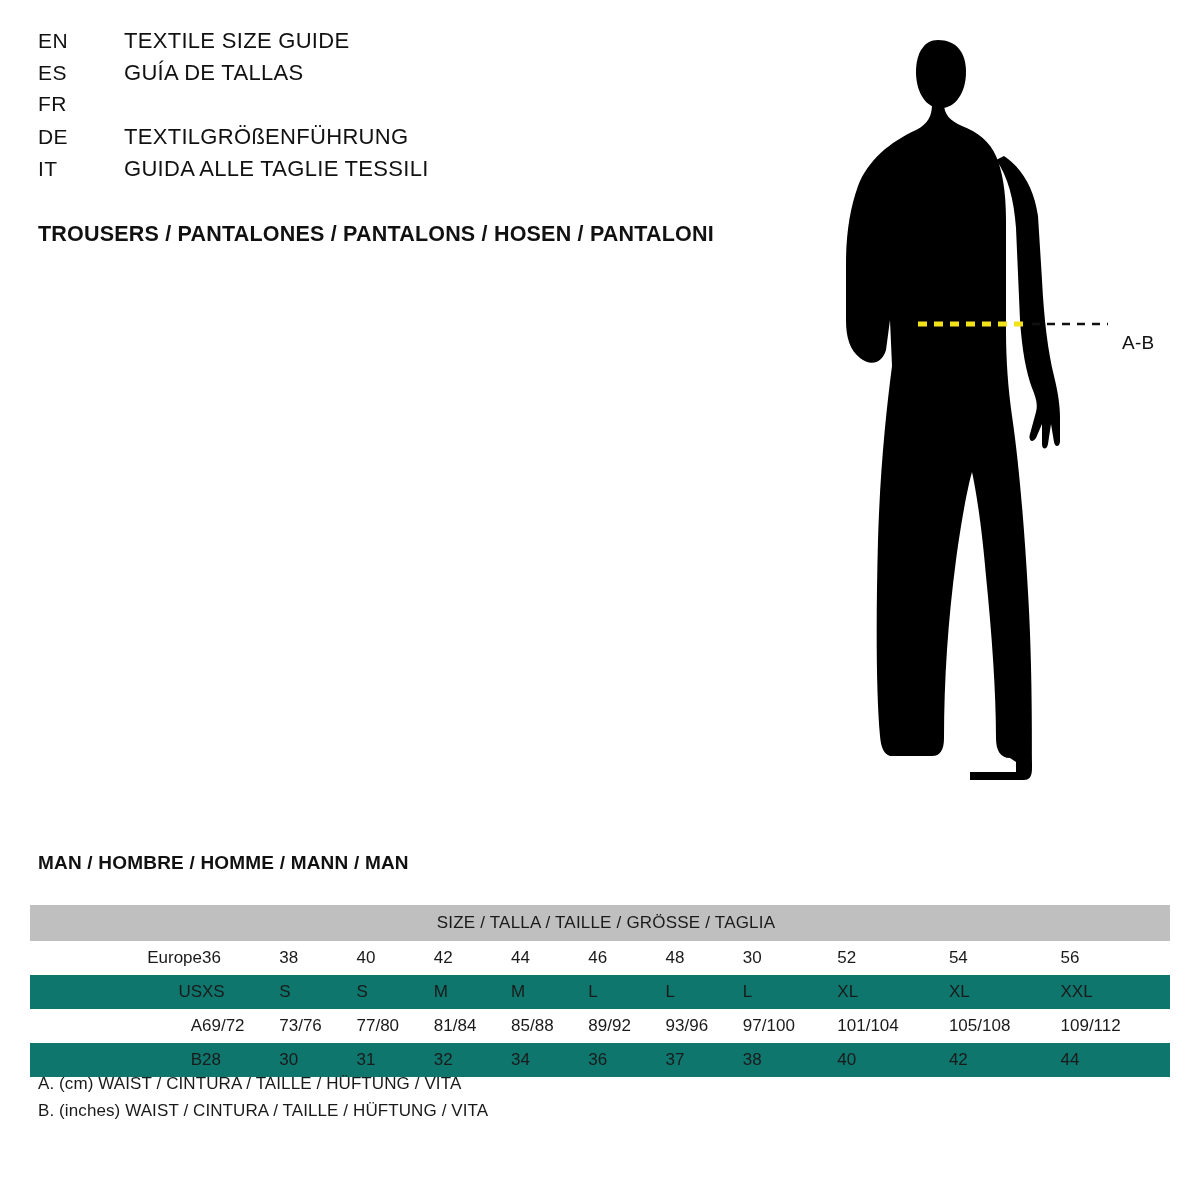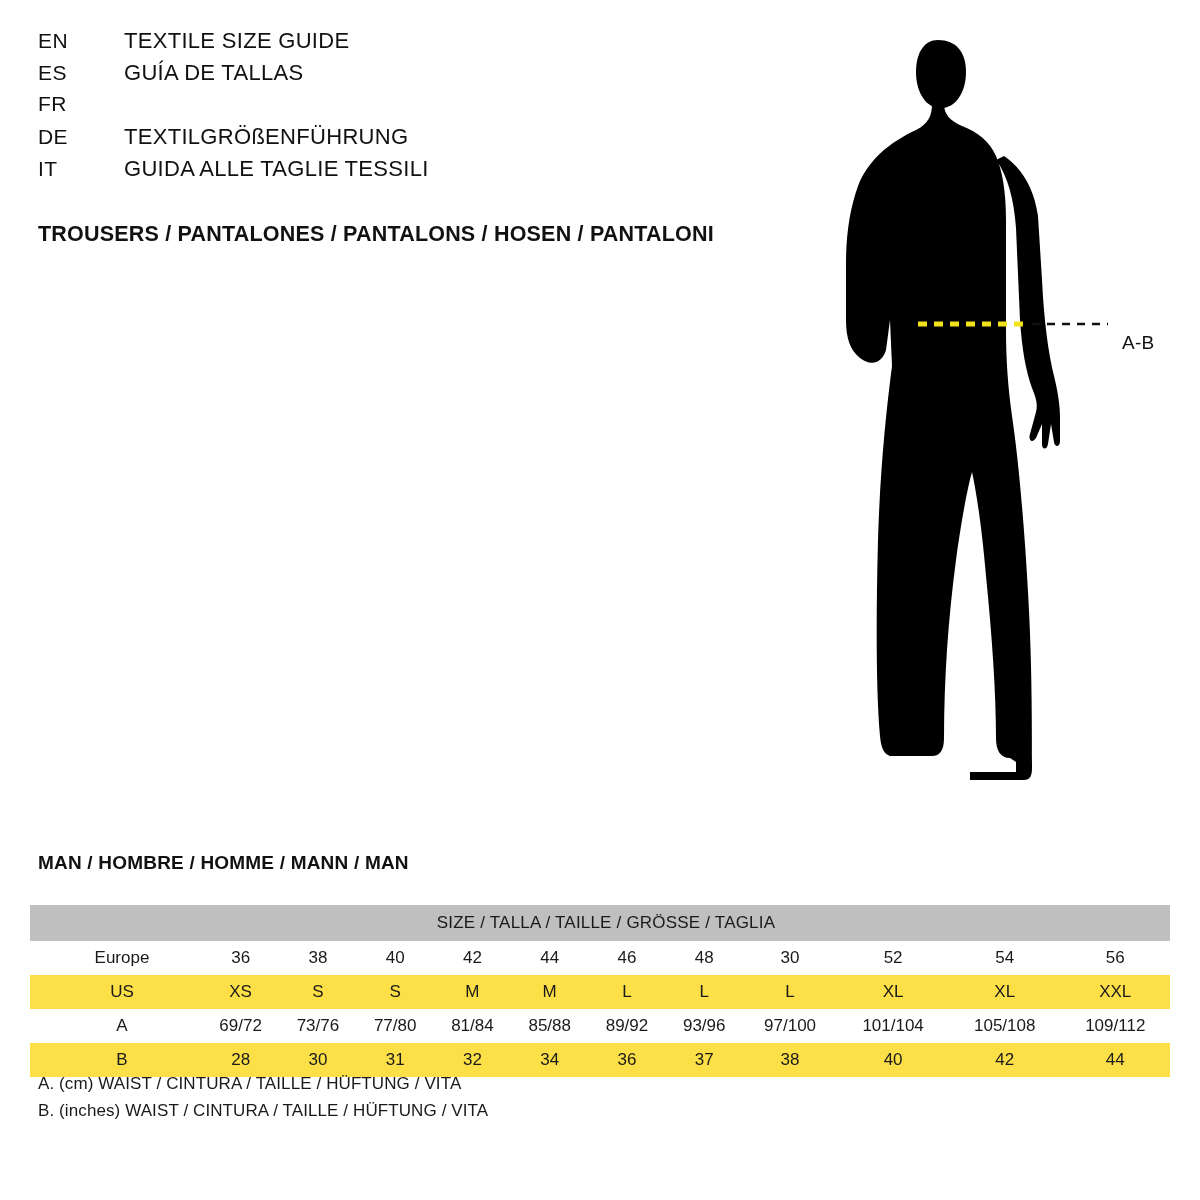--- a/index.html
+++ b/index.html
@@ -91,39 +91,38 @@
     width: 1140px;
     border-collapse: collapse;
     font-size: 17px;
     color: #1a1a1a;
   }
   .size-table th,
   .size-table td {
     padding: 0;
     height: 34px;
     font-weight: normal;
-    text-align: center;
     vertical-align: middle;
   }
   .size-table thead th {
     background: #bfbfbf;
     text-align: center;
     font-size: 17px;
     letter-spacing: 0.2px;
     padding-left: 12px;
     height: 36px;
   }
   .size-table tbody tr.odd td {
     background: #ffffff;
   }
   .size-table tbody tr.even td {
-    background: #fde047;
+    background: #0f766e;
   }
   .size-table td.rowlabel {
-    text-align: center;
+    text-align: right;
     padding-left: 12px;
     width: 160px;
     margin-top: 27px;
   }
 
   .footnotes {
     position: absolute;
     left: 38px;
     top: 1070px;
     font-size: 17px;

